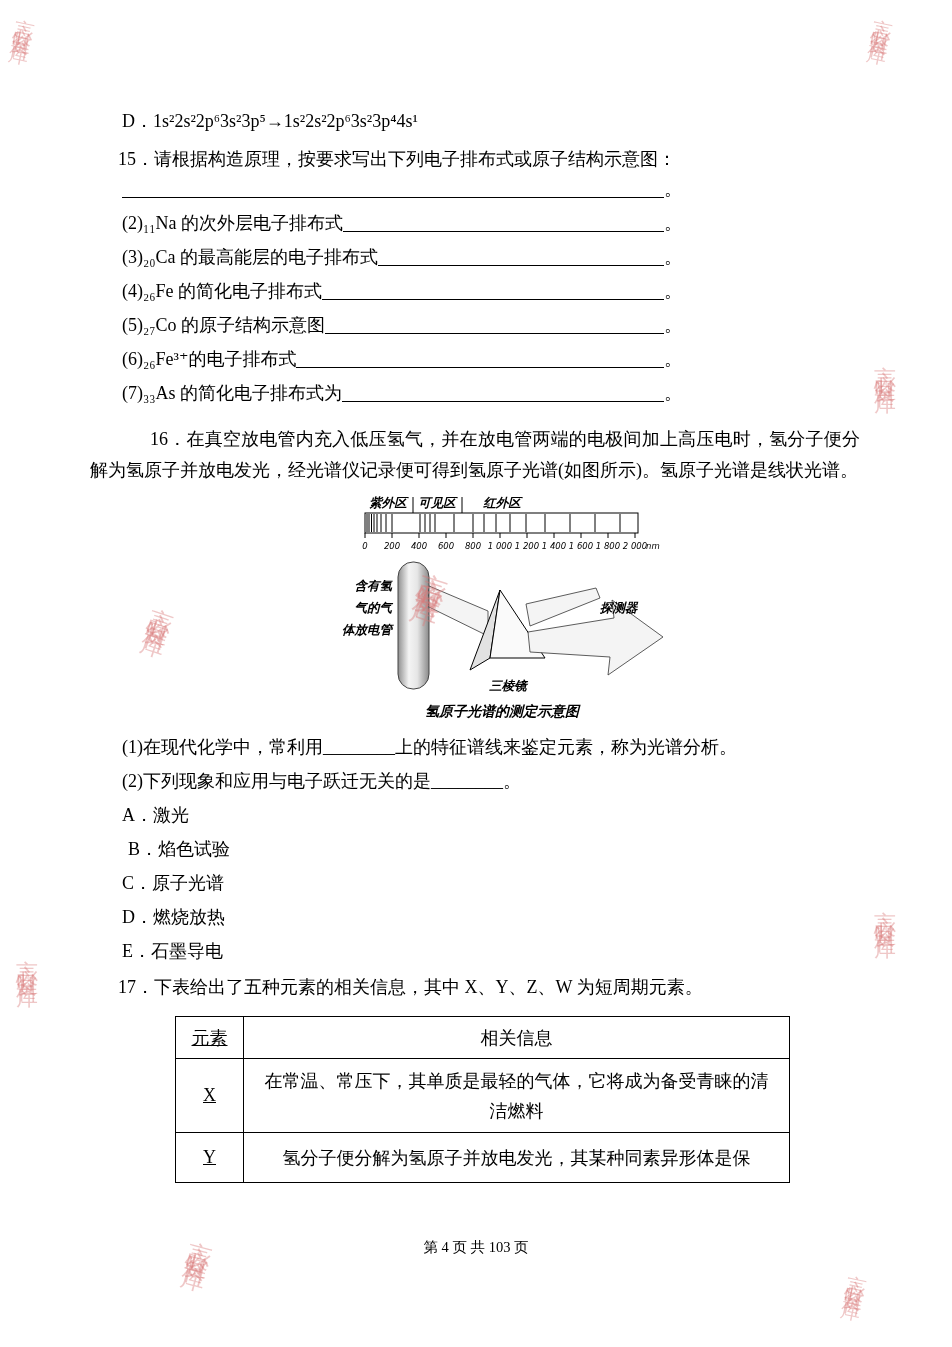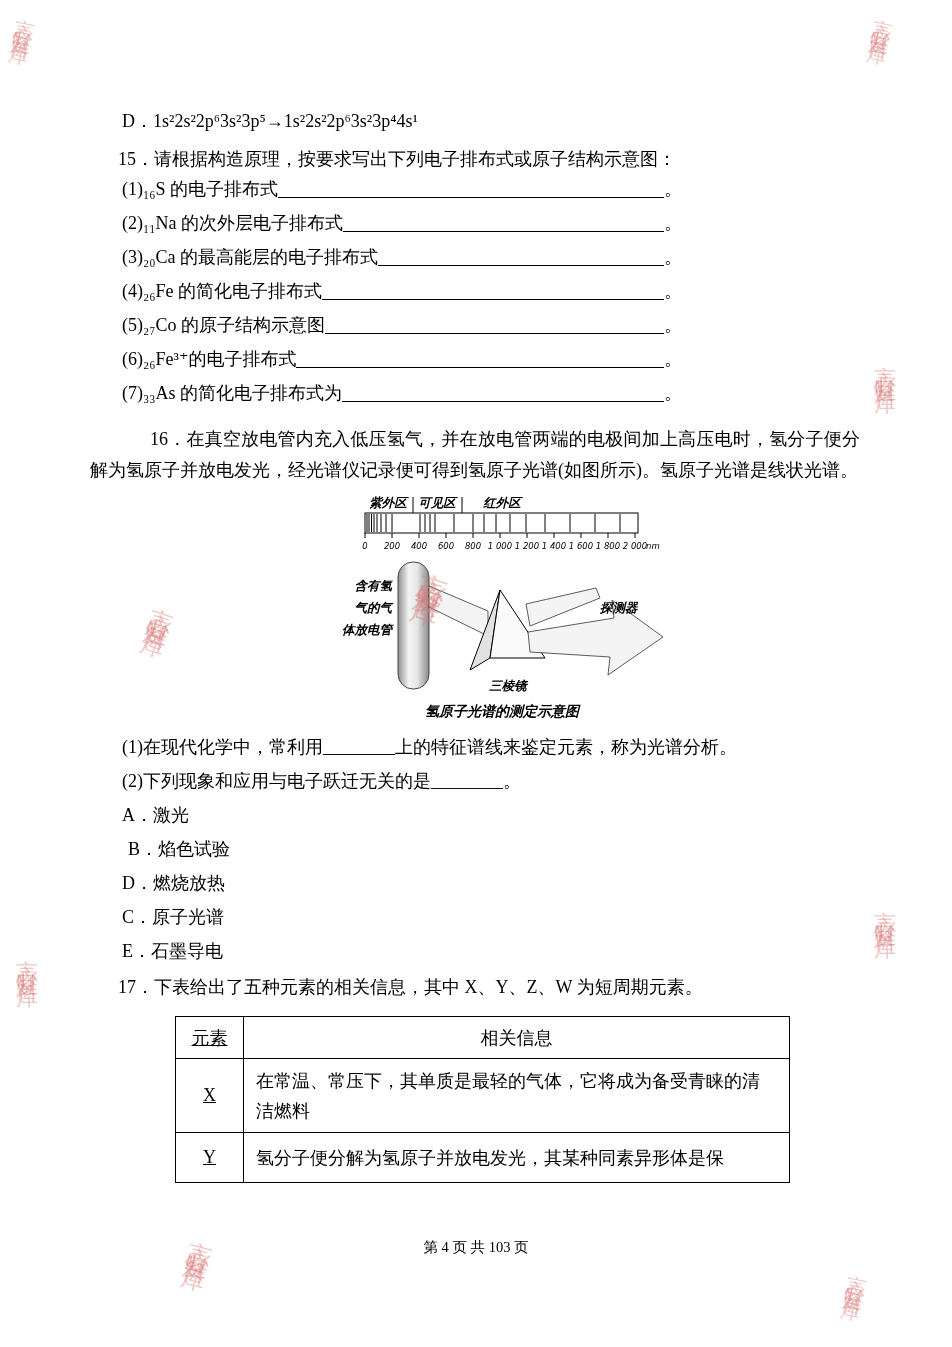--- a/index.html
+++ b/index.html
@@ -36,21 +36,21 @@
     margin:12px 0 0 85px;
     width:615px;
     font-size:18px;
   }
   .info-table th,.info-table td{border:1.5px solid #000;}
   .col-el{width:65px;text-align:center;font-weight:normal;text-decoration:underline;}
   .th-info{font-weight:normal;}
   .hdr-row{height:42px;}
   .row-x{height:74px;}
   .row-y{height:50px;}
-  .cell-info{padding:6px 12px;line-height:30px;text-align:left;}
+  .cell-info{padding:6px 12px;line-height:30px;text-align:center;}
   .footer{
     position:absolute;top:1238px;left:0;width:100%;
     text-align:center;font-size:14.5px;
   }
   .wm{
     position:absolute;
     writing-mode:vertical-rl;
     color:rgba(216,122,122,0.42);
     letter-spacing:5px;
     pointer-events:none;
@@ -76,21 +76,20 @@
   <div class="wm" style="left:188px;top:1223px;font-size:24px;transform:rotate(15deg);">言心吖资料库</div>
   <div class="wm" style="left:846px;top:1260px;font-size:20px;transform:rotate(12deg);">言心吖资料库</div>
 
   <div class="content">
 
     <p class="opt-d">D．1s²2s²2p⁶3s²3p⁵→1s²2s²2p⁶3s²3p⁴4s¹</p>
 
     <p class="q-title">15．请根据构造原理，按要求写出下列电子排布式或原子结构示意图：</p>
 
     <div class="blank-item">
-      <span>(1)₁₆S 的电子排布式</span>
       <span class="rule"></span>
       <span>。</span>
     </div>
     <div class="blank-item">
       <span>(2)₁₁Na 的次外层电子排布式</span>
       <span class="rule"></span>
       <span>。</span>
     </div>
     <div class="blank-item">
       <span>(3)₂₀Ca 的最高能层的电子排布式</span>
@@ -206,22 +205,22 @@
 
         <text class="cap" x="172" y="226" text-anchor="middle">氢原子光谱的测定示意图</text>
       </svg>
     </div>
 
     <p class="sub-item">(1)在现代化学中，常利用________上的特征谱线来鉴定元素，称为光谱分析。</p>
     <p class="sub-item">(2)下列现象和应用与电子跃迁无关的是________。</p>
 
     <p class="option">A．激光</p>
     <p class="option" style="margin-left:38px;">B．焰色试验</p>
+    <p class="option">C．原子光谱</p>
     <p class="option">D．燃烧放热</p>
-    <p class="option">C．原子光谱</p>
     <p class="option">E．石墨导电</p>
 
     <p class="q-title2">17．下表给出了五种元素的相关信息，其中 X、Y、Z、W 为短周期元素。</p>
 
     <table class="info-table">
       <tbody>
           <tr class="hdr-row">
         <th class="col-el">元素</th>
         <th class="th-info">相关信息</th>
       </tr>

